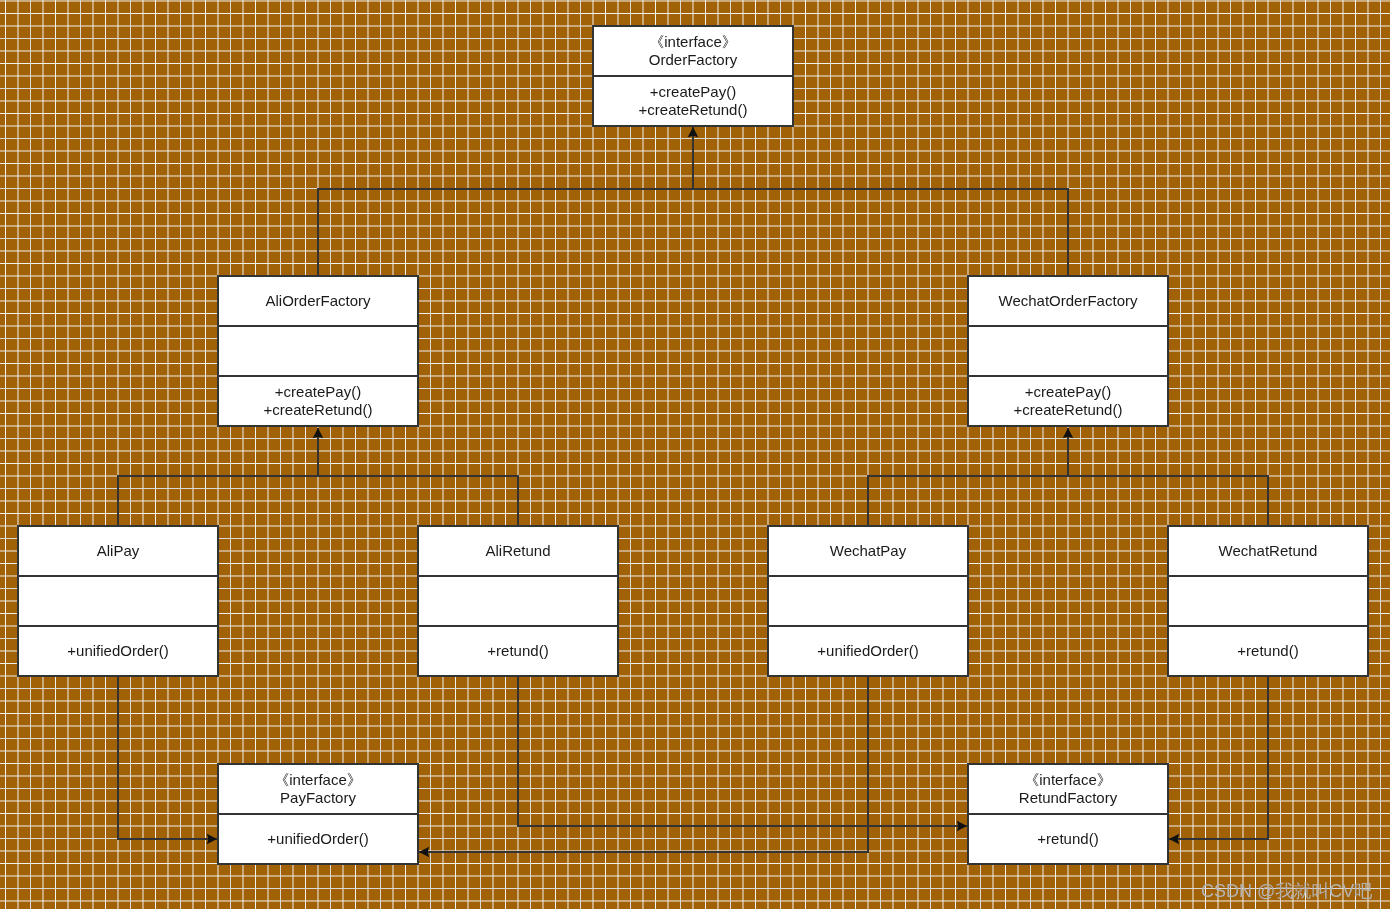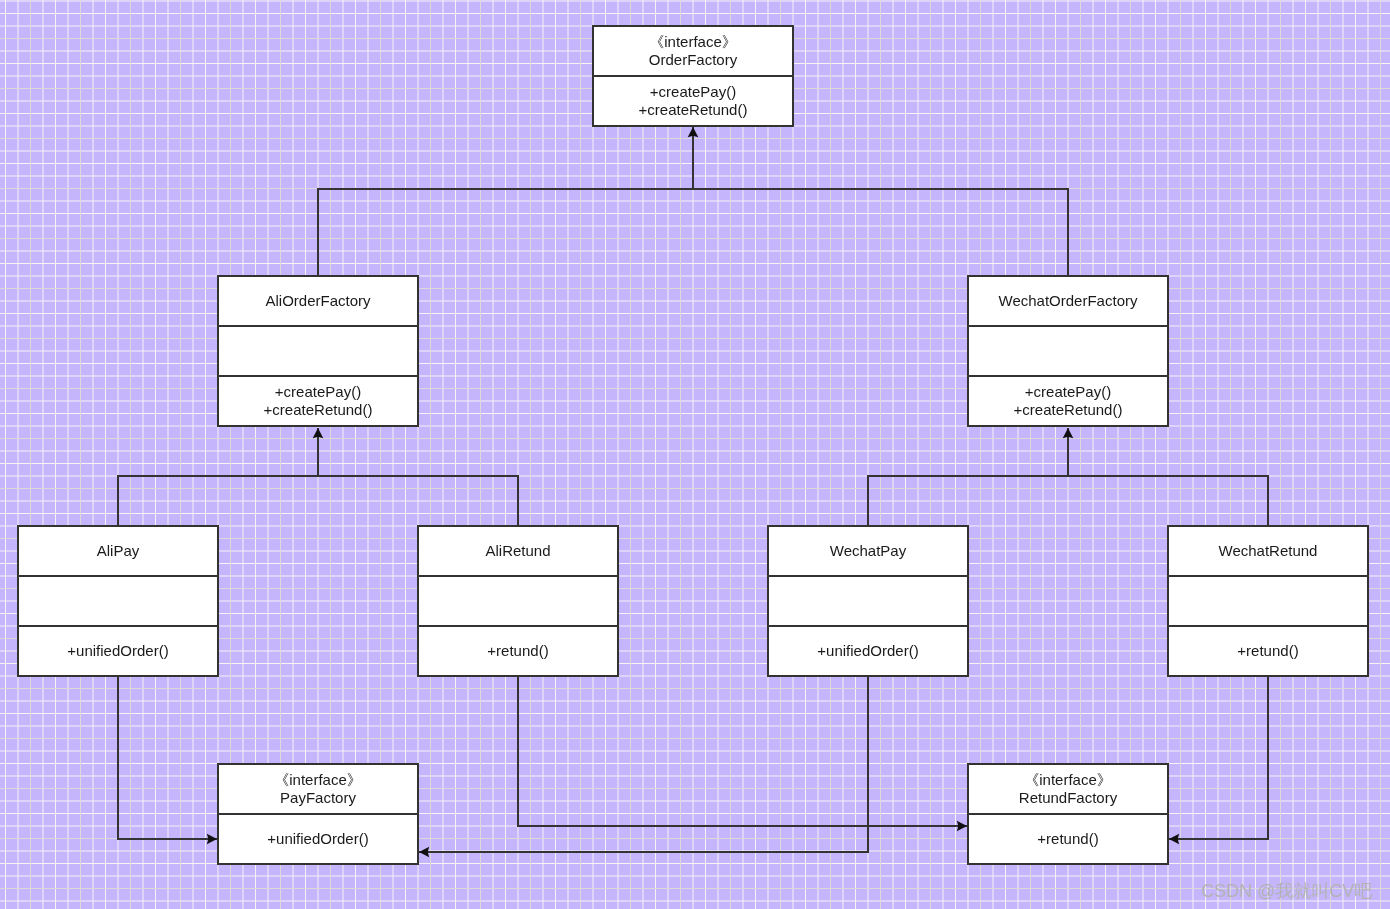--- a/index.html
+++ b/index.html
@@ -1,19 +1,19 @@
 <!DOCTYPE html>
 <html><head>
 <meta charset="utf-8">
 <title>UML Class Diagram</title>
 <style>
   html,body{margin:0;padding:0;background:#ffffff;}
   body{width:1390px;height:909px;overflow:hidden;
        font-family:"Liberation Sans", sans-serif;}
-  #canvas{position:relative;width:1390px;height:909px;background:#c4b5fd;}
+  #canvas{position:relative;width:1390px;height:909px;background:#a16207;}
   #grid{position:absolute;left:0;top:0;shape-rendering:crispEdges;}
   #diagram{position:absolute;left:0;top:0;}
   #diagram text{font-family:"Liberation Sans", sans-serif;}
 </style>
 </head>
 <body>
 
 <div id="canvas">
   <svg id="grid" width="1390" height="909">
       <defs>

